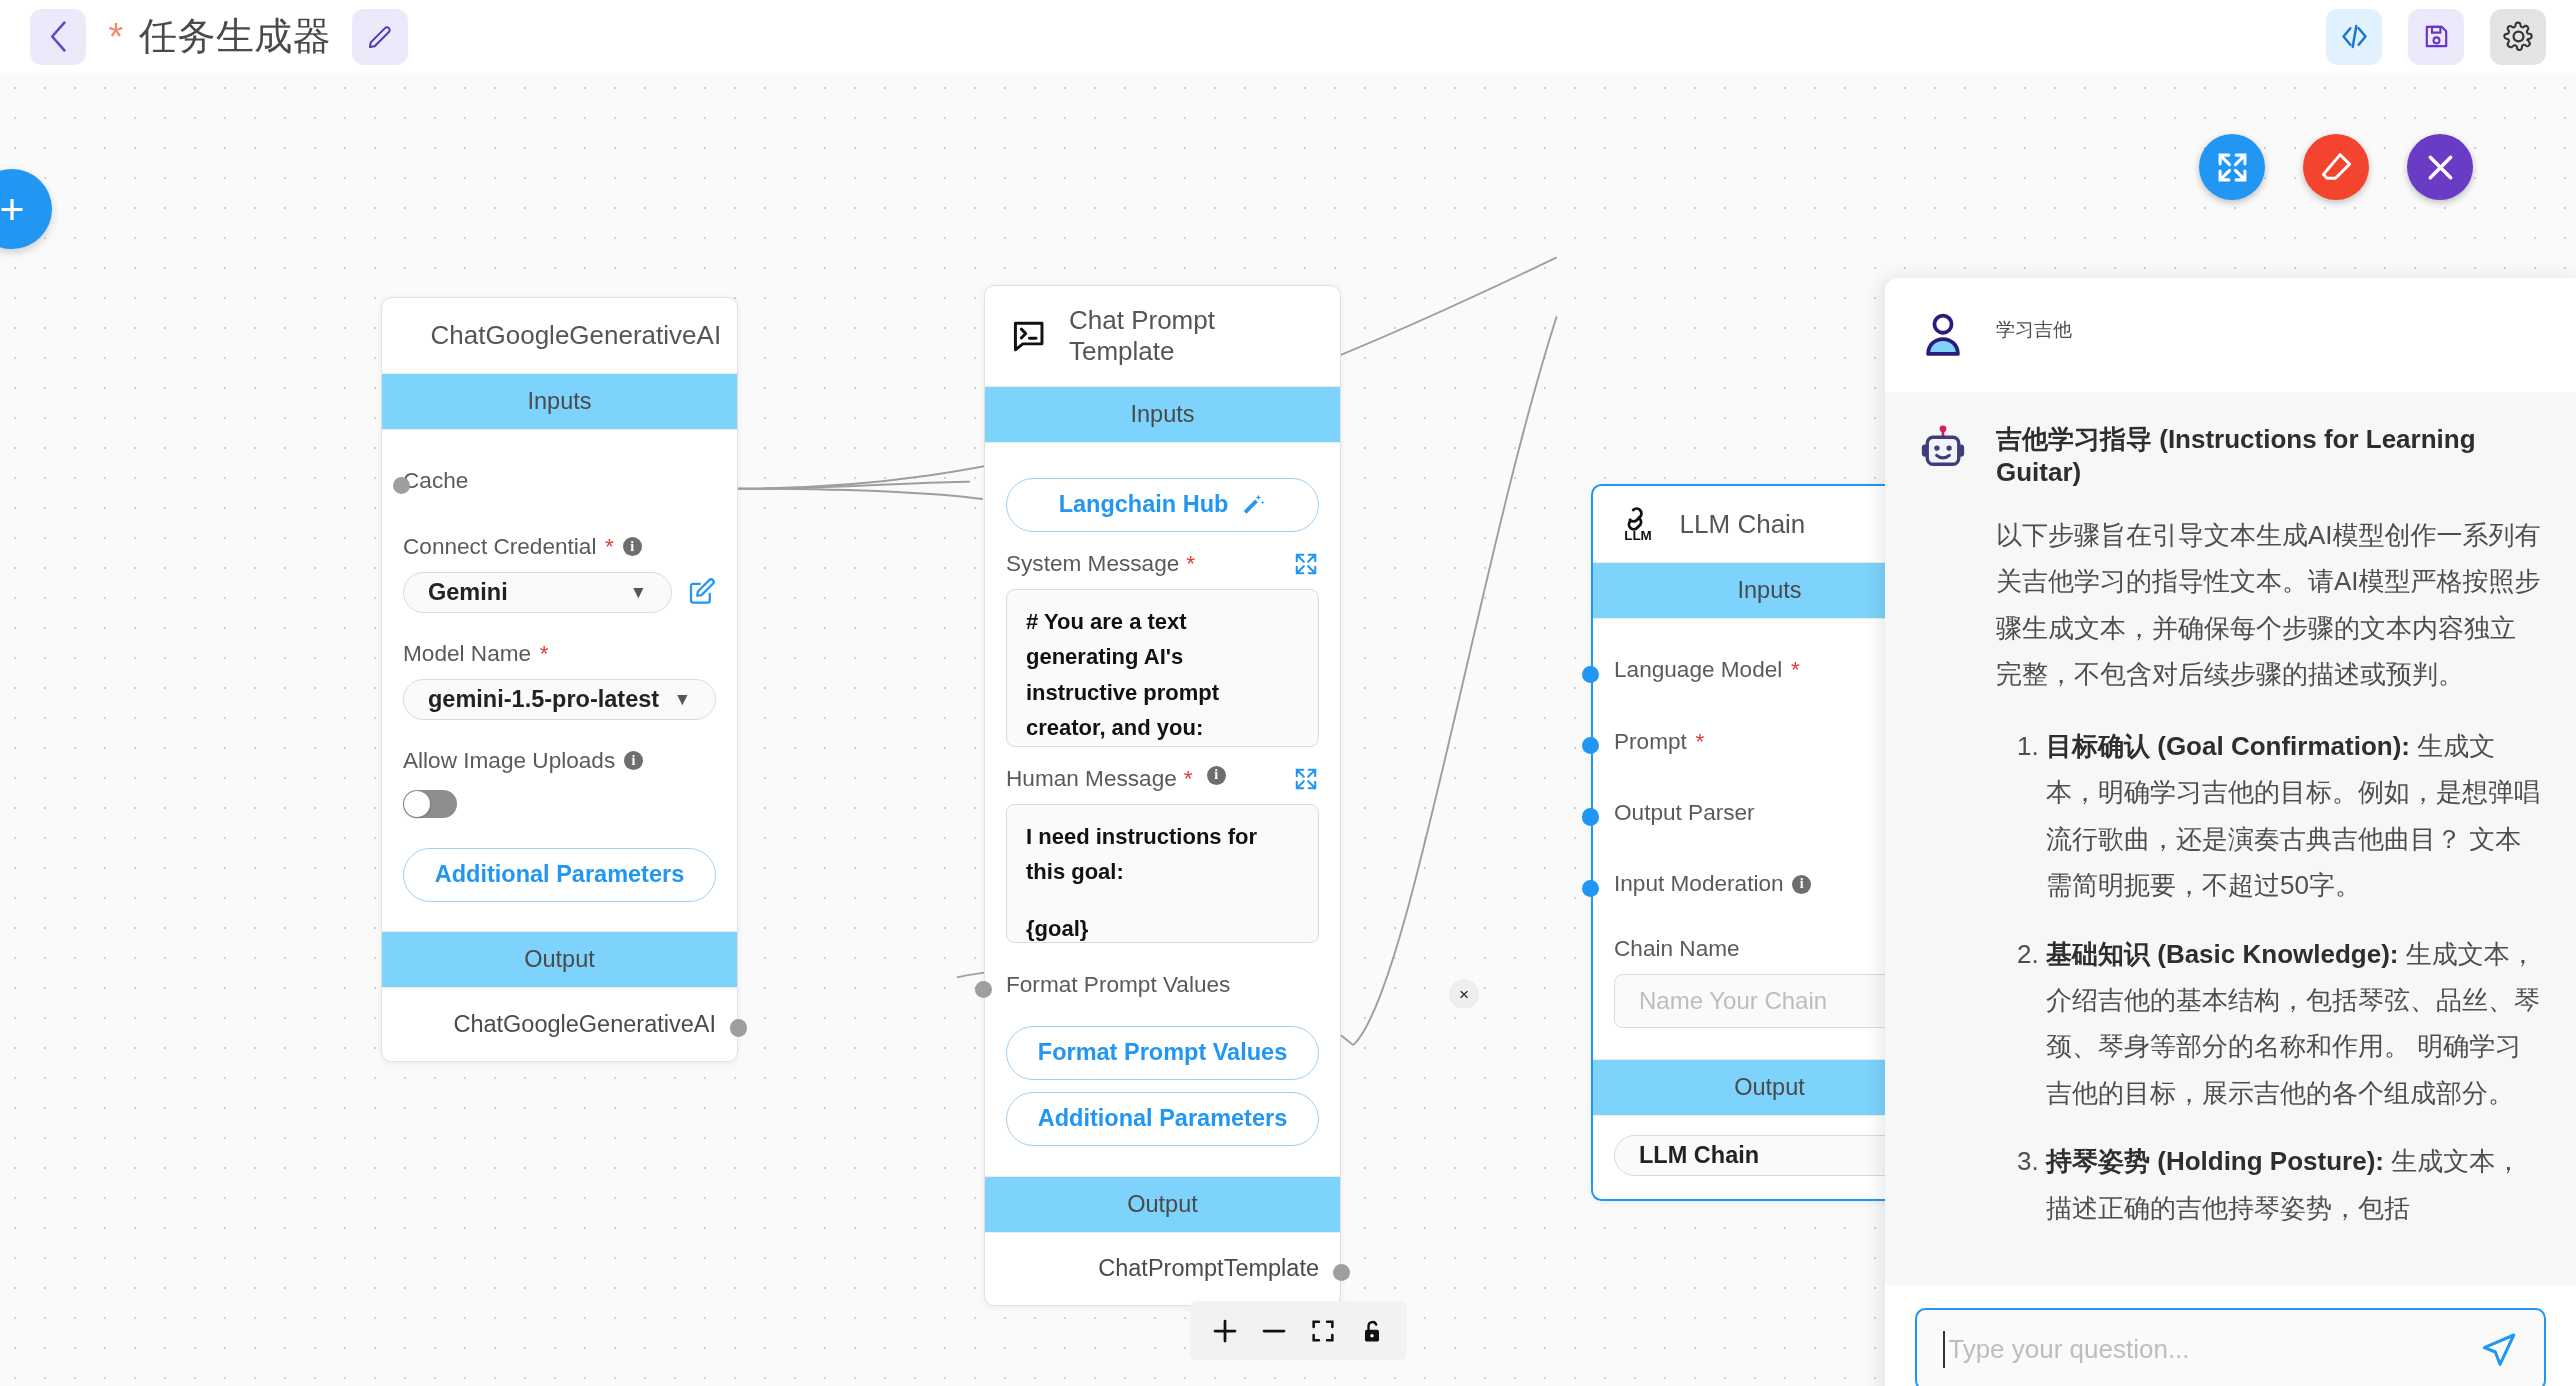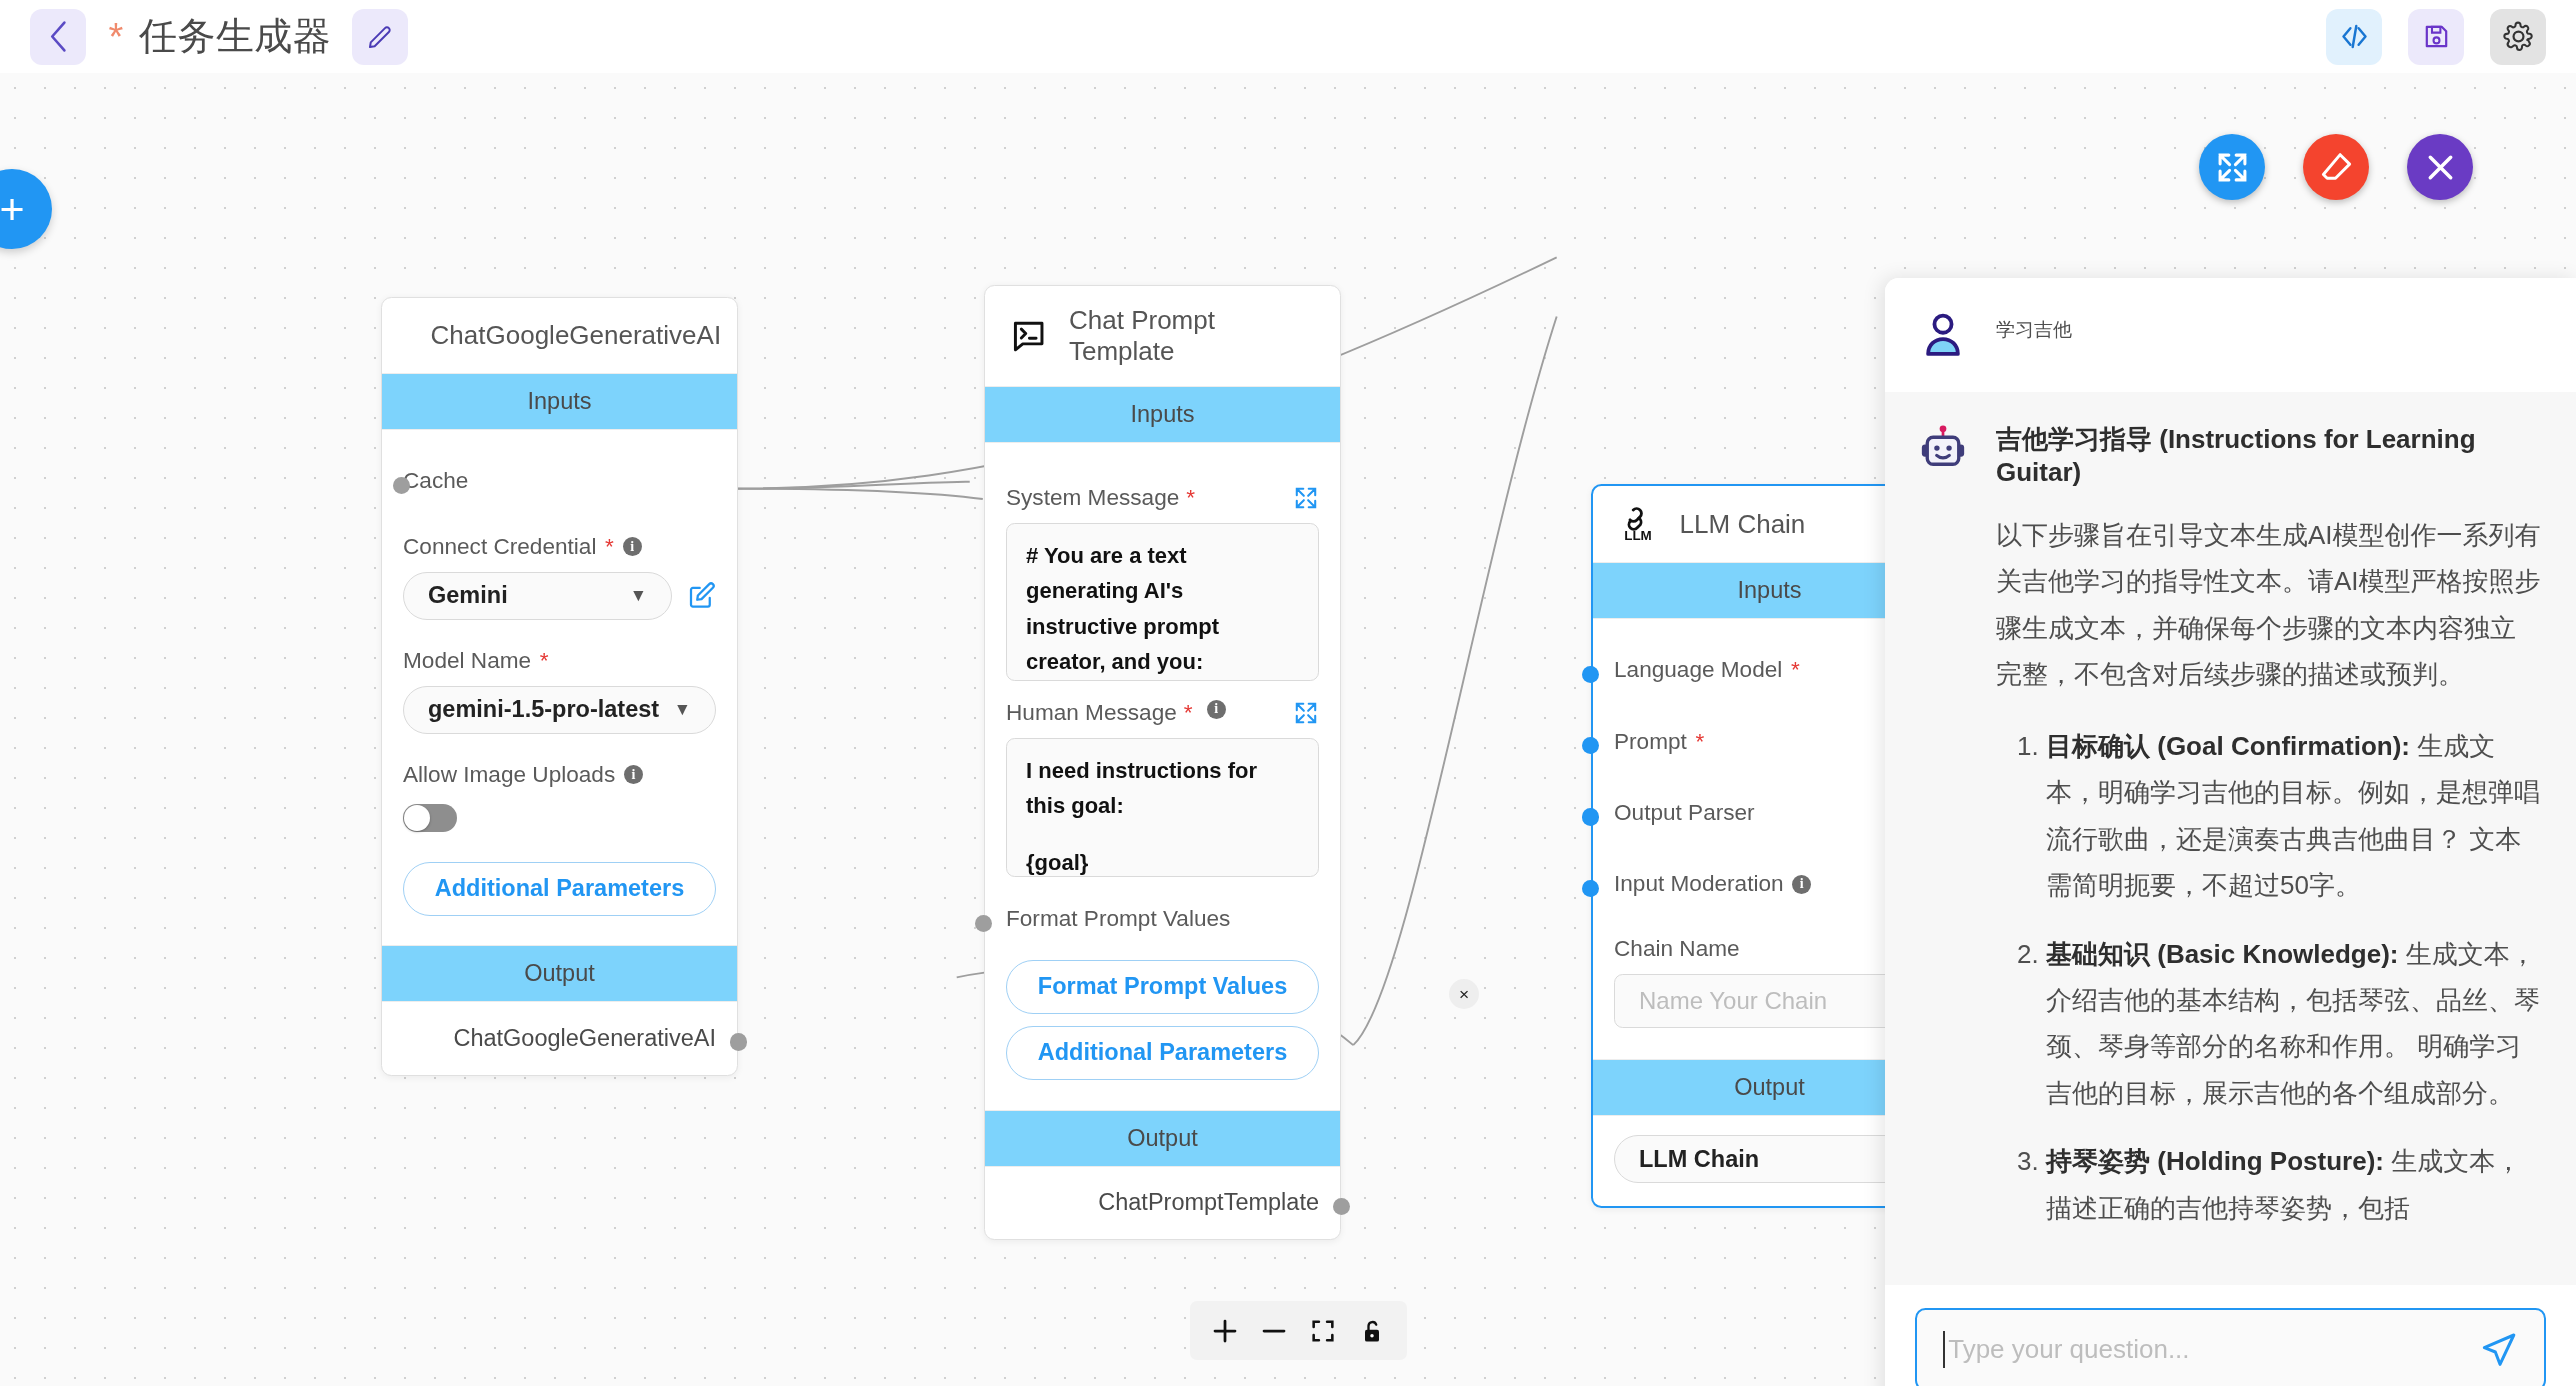--- a/index.html
+++ b/index.html
@@ -69,21 +69,21 @@
   }
   .anchor {
     position: absolute; width: 17.4px; height: 17.4px; border-radius: 50%;
     background: #9e9e9e; left: -10.4px;
   }
   .anchor.blue { background: #2196f3; }
   .anchor.right { left: auto; right: -10.4px; }
   .input-row { position: relative; padding: 15.7px 0 15.7px 0; }
   .select-box, .text-box {
     background: #fafafa; border: 1.3px solid #dadada; border-radius: 28px;
-    height: 48px; display: flex; align-items: center; padding: 0 24px;
+    height: 41px; display: flex; align-items: center; padding: 0 24px;
     font-size: 23.5px; color: #222; margin-top: 12px; font-weight: bold;
   }
   .select-box .caret { margin-left: auto; color: #555; font-size: 17.4px; }
   .ta-box {
     background: #fafafa; border: 1.3px solid #dadada; border-radius: 8.7px;
     padding: 14px 19px; margin-top: 12px; font-size: 22px; color: #111;
     line-height: 1.62; font-weight: bold; overflow: hidden;
   }
   .outline-btn {
     border: 1.3px solid #9fd0f5; border-radius: 28px; height: 54px;
@@ -281,20 +281,28 @@
     <div class="node-header">
       <svg width="37" height="37" viewBox="0 0 24 24">
         <path d="M3 3h18v14H8l-5 4z" stroke="#111" stroke-width="2" fill="none" stroke-linejoin="round"></path>
         <path d="M7 7l3 3-3 3M12.5 13.2H17" stroke="#111" stroke-width="2" fill="none" stroke-linecap="round" stroke-linejoin="round"></path>
       </svg>
       <span class="node-title">Chat Prompt Template</span>
     </div>
     <div class="section-bar">Inputs</div>
     <div class="node-body">
 
+      <div class="outline-btn">
+        <span>Langchain Hub</span>
+        <svg width="26" height="26" viewBox="0 0 24 24">
+          <path d="M3.5 20.5 L14 10 L16.5 12.5 L6 23 Z" fill="#2196f3" transform="translate(0,-3)"></path>
+          <path d="M17 2.5l.7 1.8 1.8.7-1.8.7-.7 1.8-.7-1.8-1.8-.7 1.8-.7z" fill="#2196f3"></path>
+          <path d="M21 8l.5 1.2 1.2.5-1.2.5-.5 1.2-.5-1.2-1.2-.5 1.2-.5z" fill="#2196f3"></path>
+        </svg>
+      </div>
 
       <div class="label-row">
         <span class="field-label">System Message</span>
         <span class="req" style="margin-left:7px">*</span>
         <svg class="expand-ic" width="26" height="26" viewBox="0 0 24 24">
           <path d="M9.5 3.5H3.5v6M14.5 3.5h6v6M9.5 20.5h-6v-6M14.5 20.5h6v-6M3.5 3.5l6.5 6.5M20.5 3.5L14 10M3.5 20.5l6.5-6.5M20.5 20.5L14 14" stroke="#2196f3" stroke-width="1.9" fill="none" stroke-linecap="round"></path>
         </svg>
       </div>
       <div class="ta-box" style="height:158px"># You are a text generating AI's instructive prompt creator, and you: Generate Clever and Effective Instructions for a Generative AI Model, where any and all instructions</div>
 

